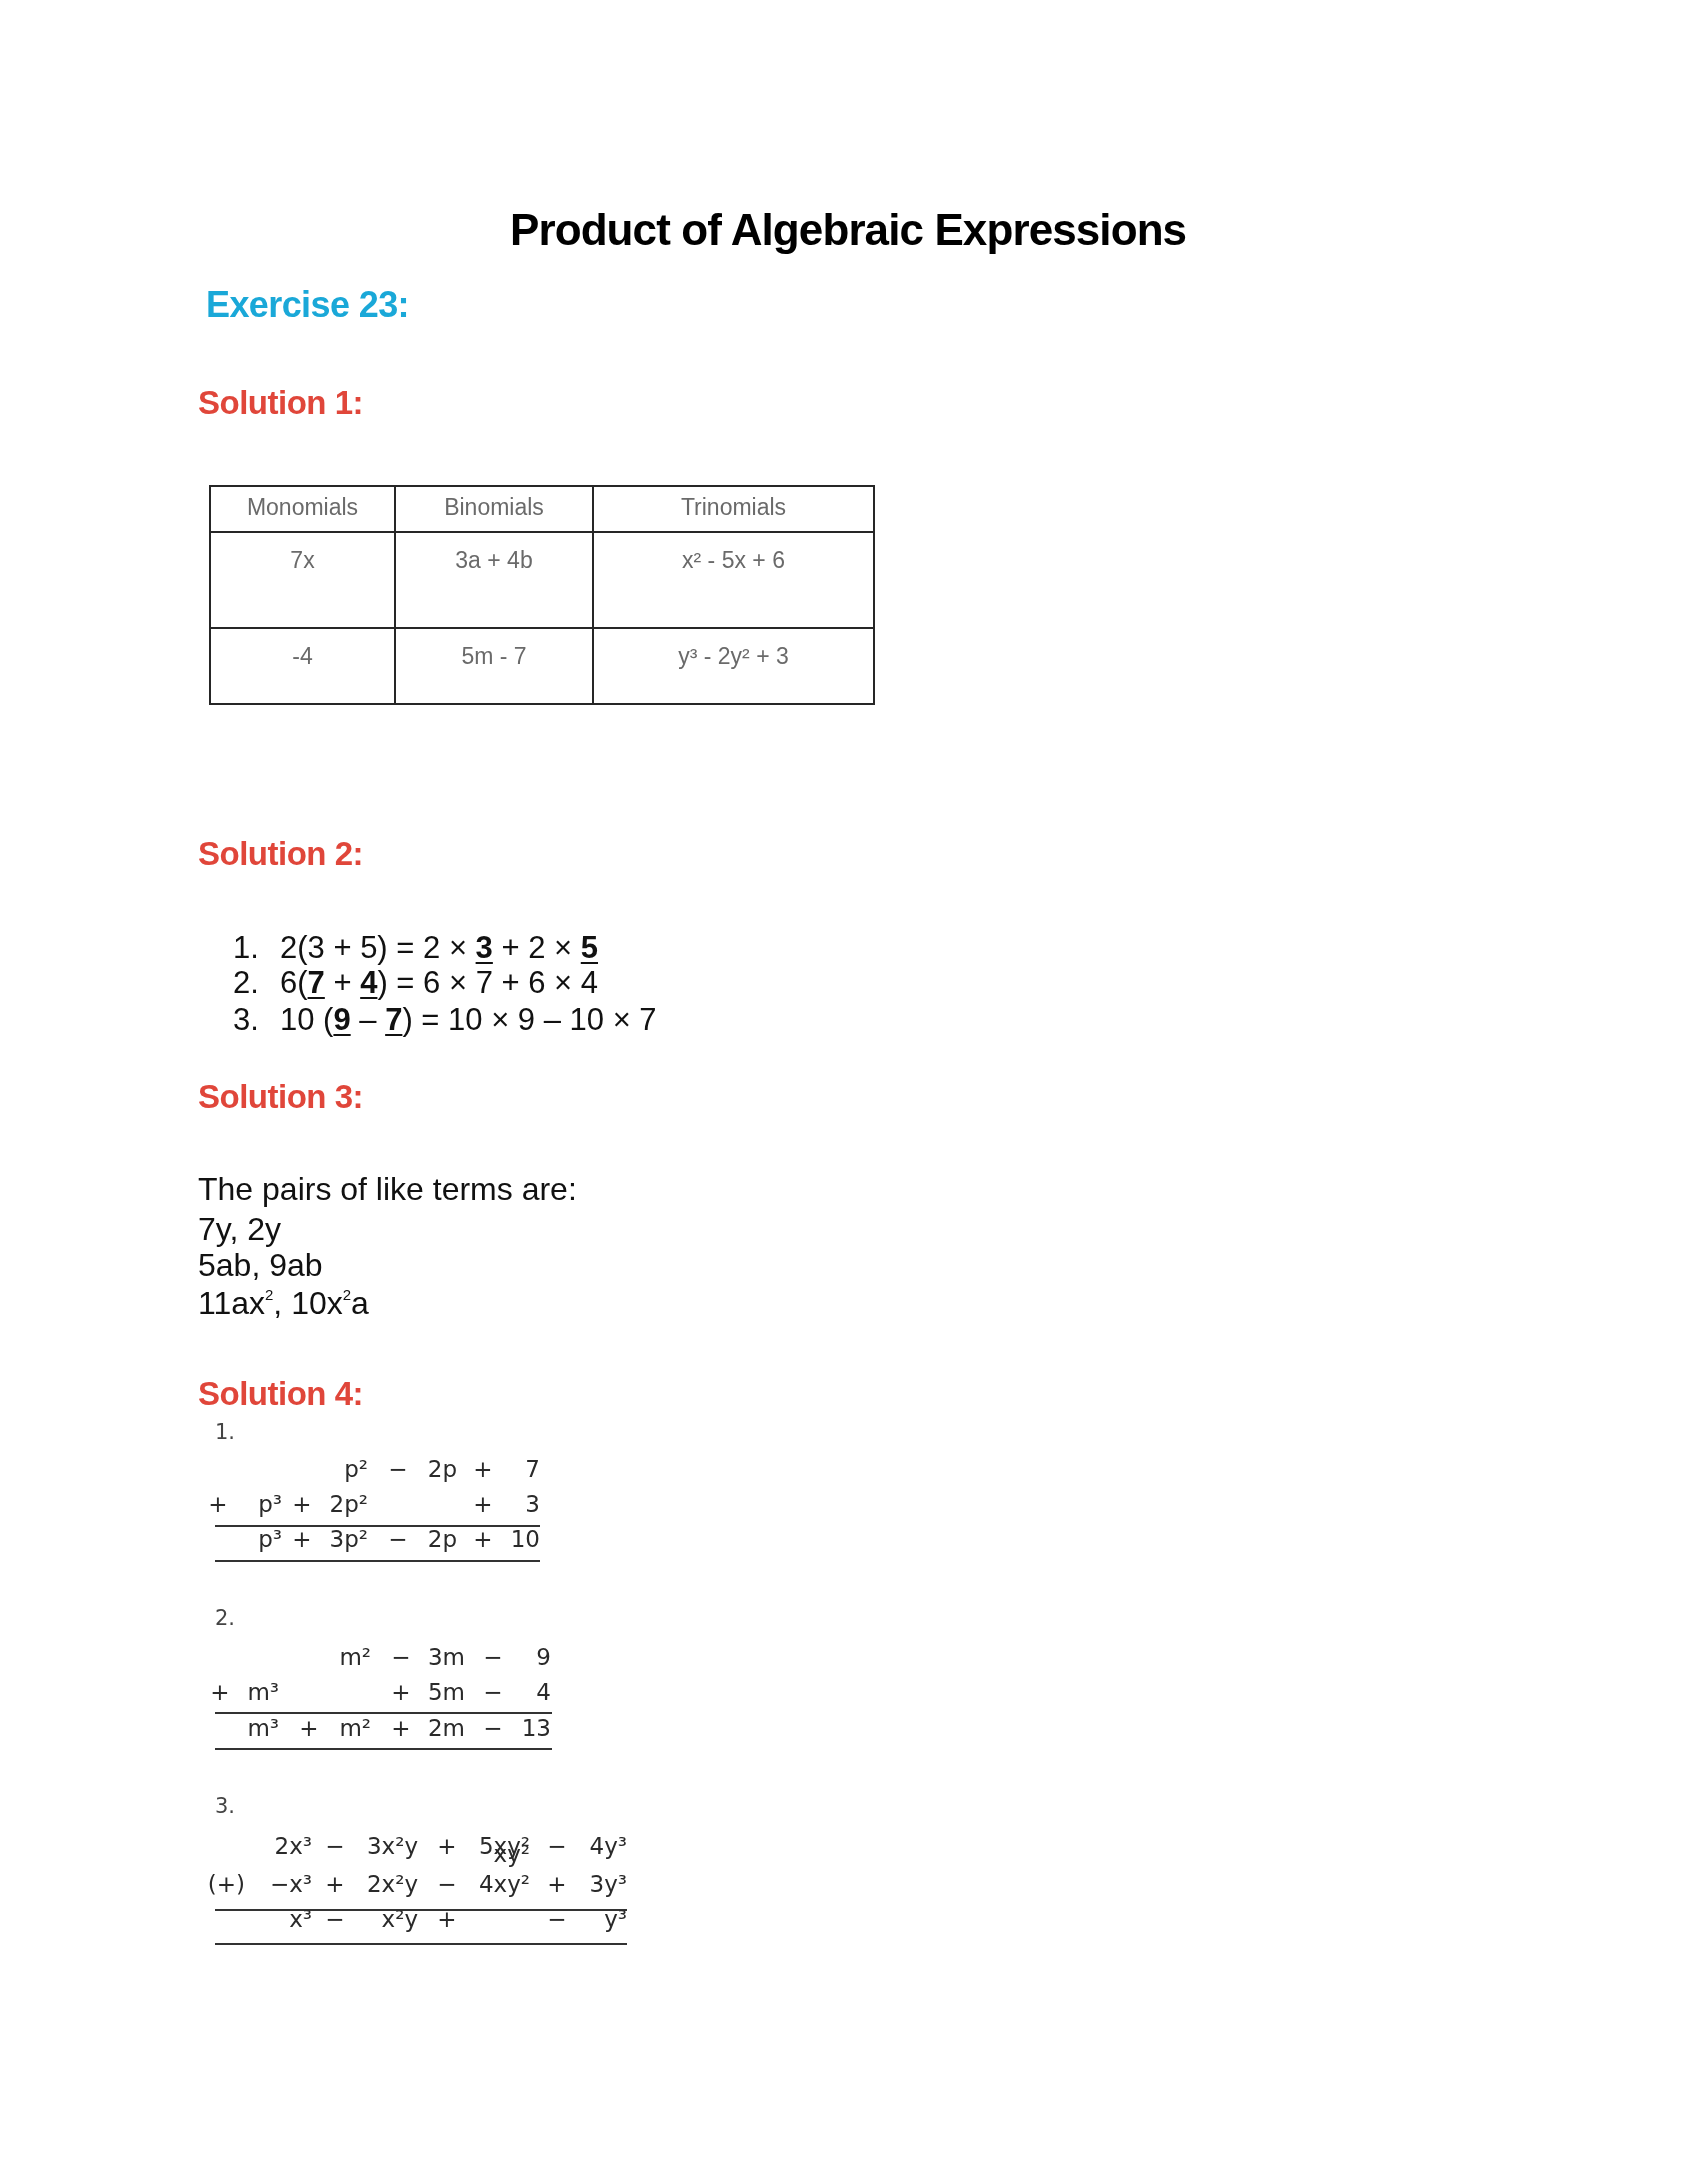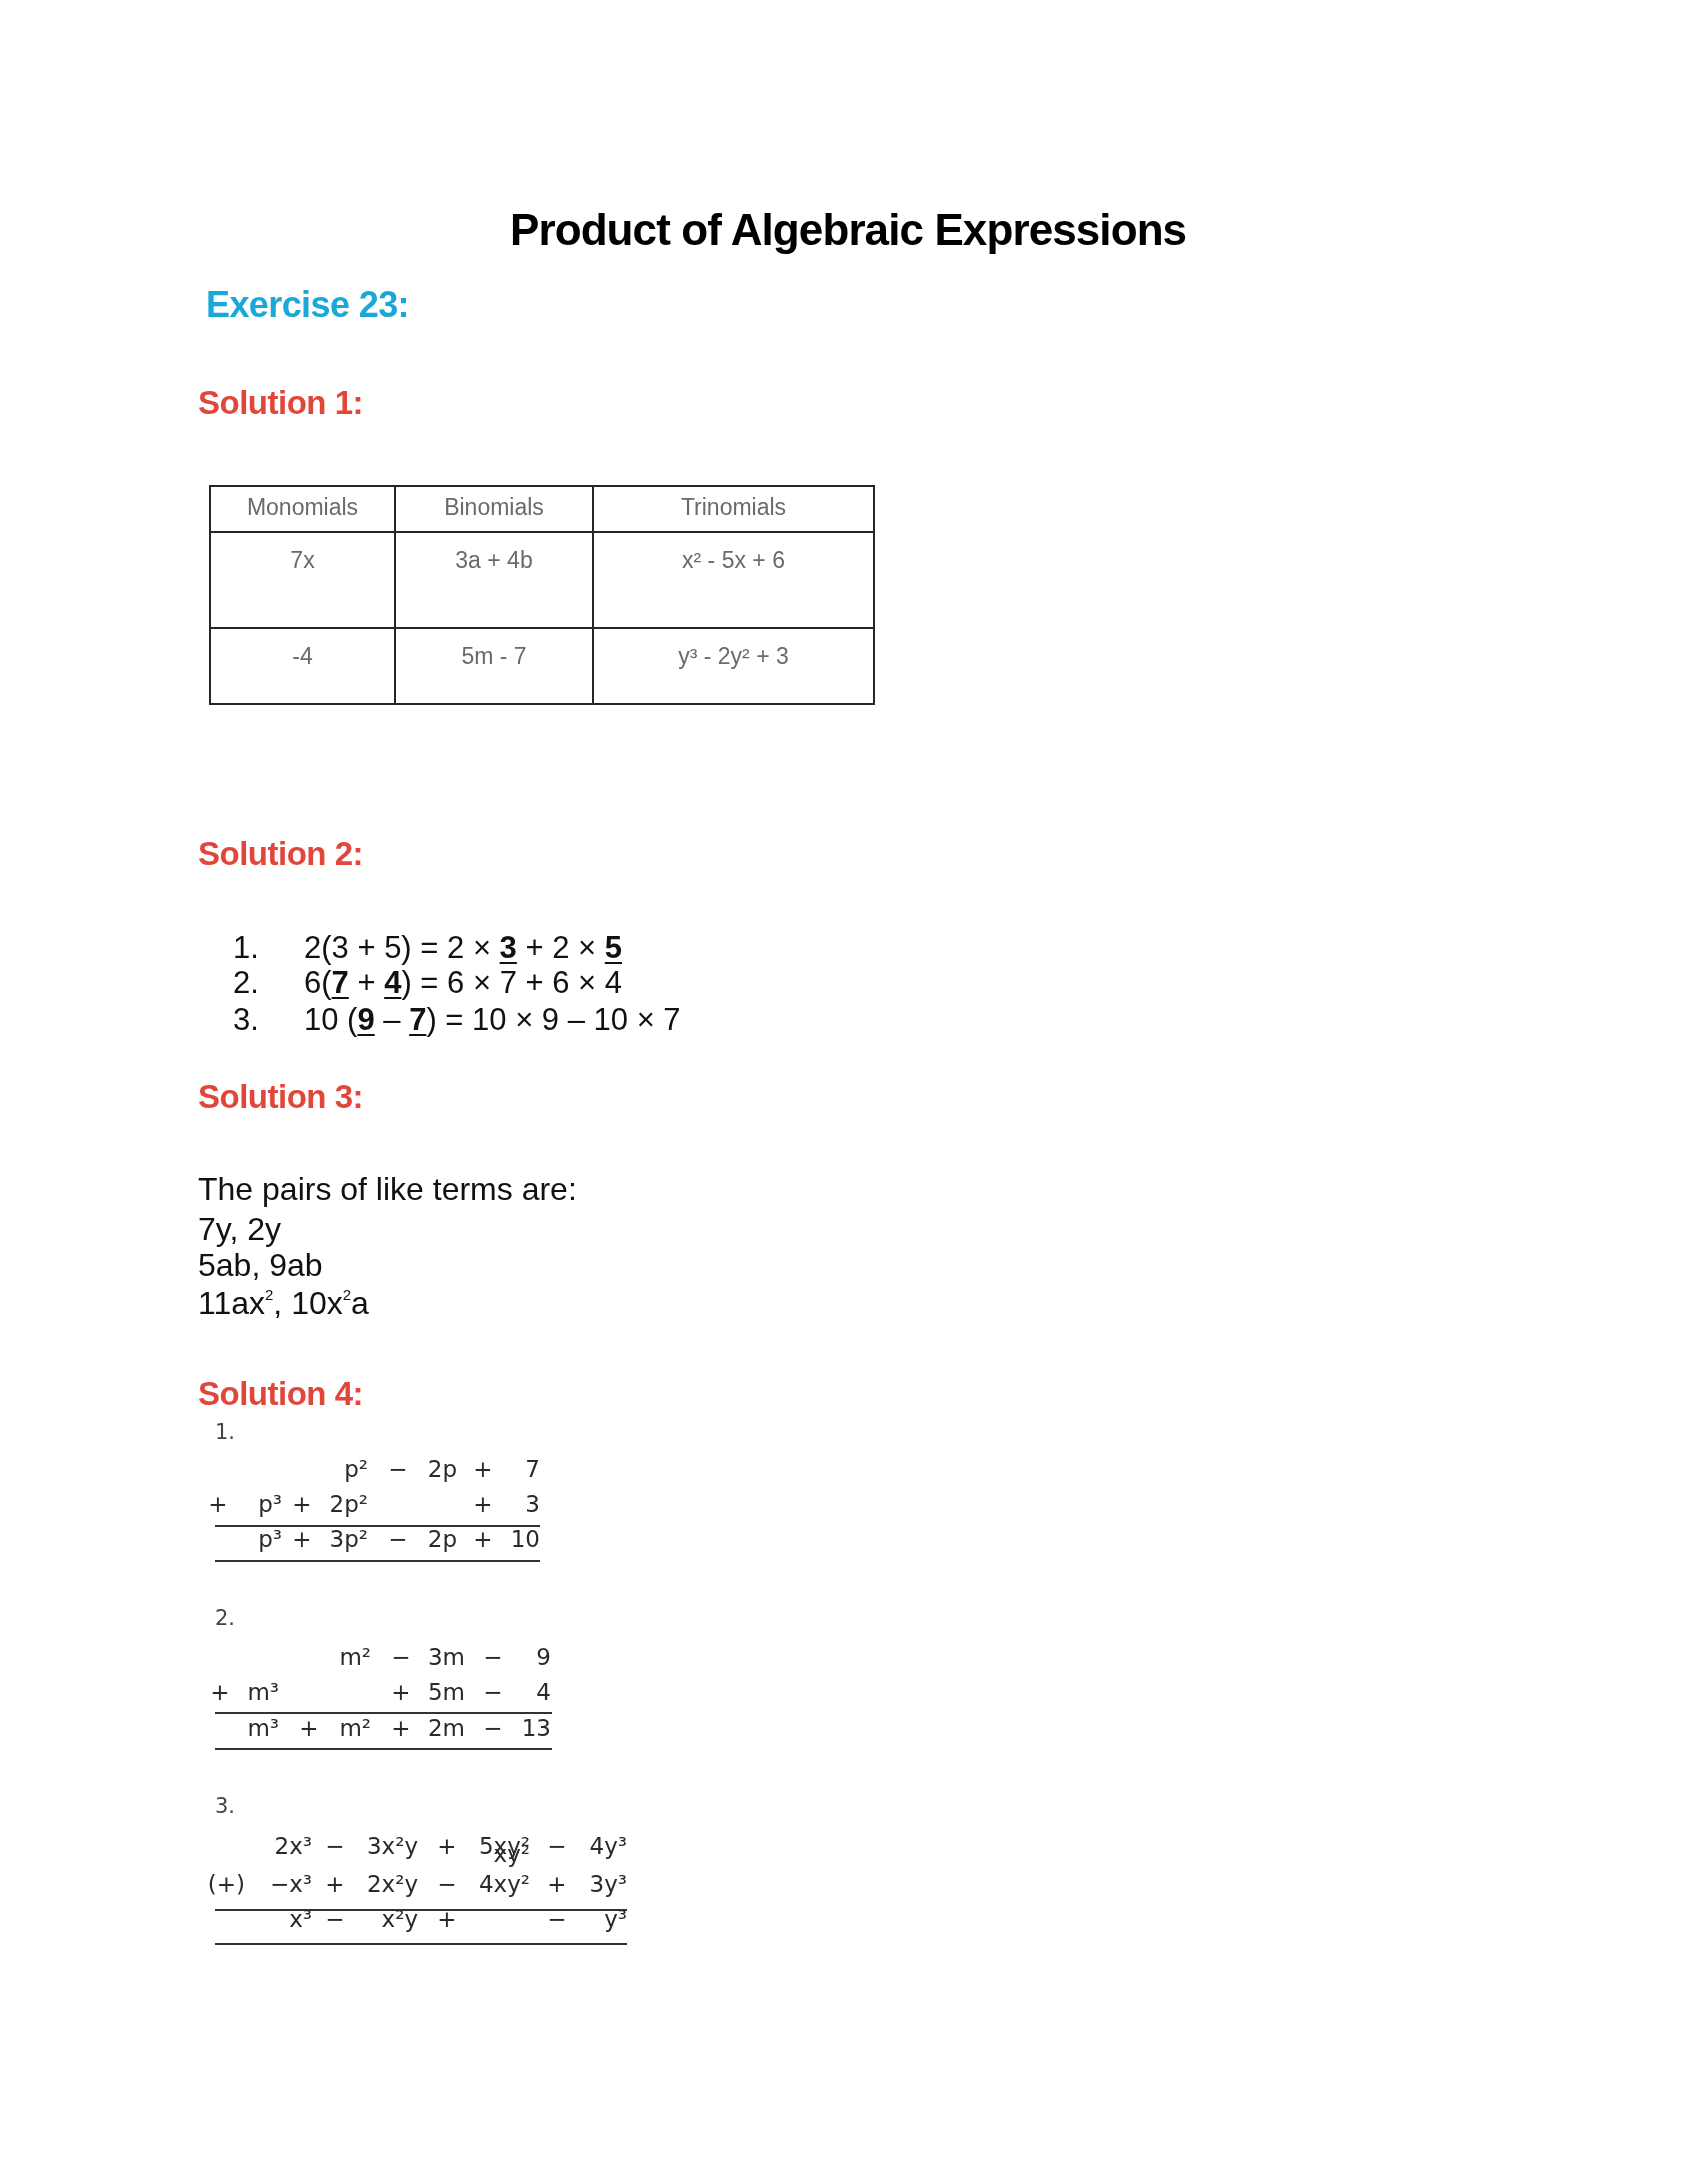--- a/index.html
+++ b/index.html
@@ -13,21 +13,21 @@
   .tbl { position: absolute; left: 209px; top: 485px; border-collapse: collapse; table-layout: fixed; }
   .tbl td, .tbl th { border: 2px solid #262626; padding: 12px; text-align: center; vertical-align: top; font-family: "Liberation Sans", sans-serif; font-weight: normal; font-size: 23px; line-height: 1; color: #6a6a6a; white-space: pre; }
   .tbl th { height: 40px; padding-top: 9px; box-sizing: border-box; }
   .tbl tr.r1 td { height: 96px; padding-top: 16px; box-sizing: border-box; }
   .tbl tr.r2 td { height: 76px; padding-top: 16px; box-sizing: border-box; }
   .tbl tr.r3 td { height: 78px; padding-top: 19px; box-sizing: border-box; }
 
   
   .li { font-size: 31px; color: #111; }
   .li-num { left: 233px; }
-  .li-expr { left: 280px; margin-left: 24px; }
+  .li-expr { left: 280px; }
   .em { font-weight: bold; text-decoration: underline; text-decoration-thickness: 2px; text-underline-offset: 4px; }
 
   .body-txt { left: 198px; font-size: 32px; color: #111; }
   .sup-small { font-size: 15px; vertical-align: 14px; }
 
   
   .plabel { left: 215px; font-family: "DejaVu Sans", sans-serif; font-size: 21px; color: #444; }
   .m { position: absolute; white-space: pre; line-height: 1; font-family: "DejaVu Sans", sans-serif; font-size: 23px; color: #2a2a2a; }
   .r { transform: translateX(-100%); }
   .c { transform: translateX(-50%); }

